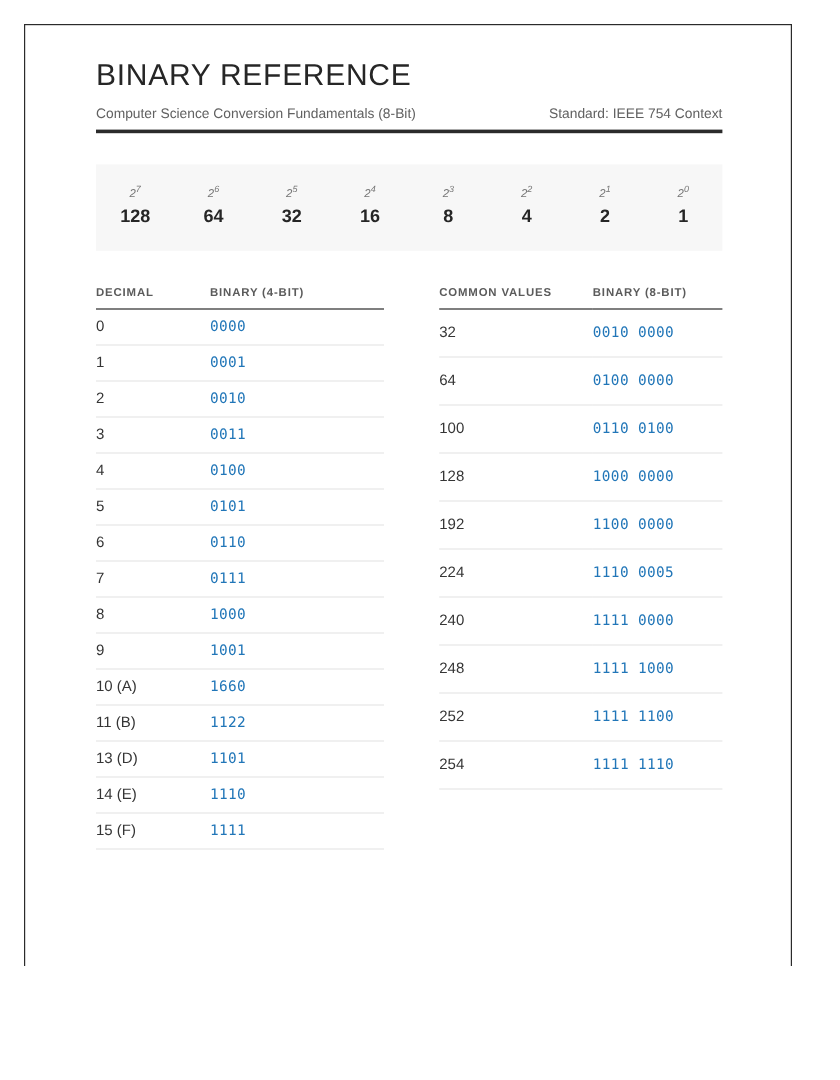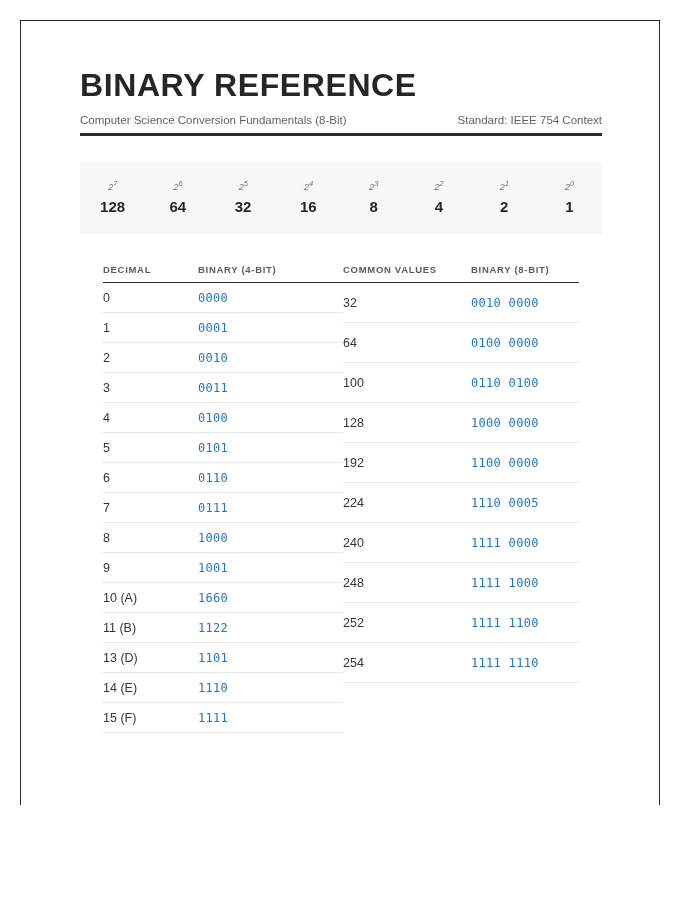--- a/index.html
+++ b/index.html
@@ -32,23 +32,23 @@
   .content {
     position: absolute;
     left: 80px;
     top: 20px;
     width: 522px;
   }
 
   
   .doc-title {
     margin: 0;
-    padding-top: 48px;
-    font-size: 32px;
-    font-weight: bold;
+    padding-top: 30px;
+    font-size: 25px;
+    font-weight: normal;
     letter-spacing: 0.6px;
     color: #262626;
     line-height: 1.1;
   }
   .subtitle-row {
     display: flex;
     justify-content: space-between;
     align-items: flex-start;
     margin-top: 11px;
   }
@@ -92,21 +92,21 @@
     font-size: 15px;
     font-weight: bold;
     color: #262626;
     line-height: 1;
   }
 
   
   .tables-row {
     margin-top: 30px;
     display: flex;
-    justify-content: center;
+    justify-content: space-between;
   }
   .table-block {
     box-sizing: border-box;
   }
   .table-block.left  { width: 240px; }
   .table-block.right { width: 236px; }
 
   table {
     width: 100%;
     border-collapse: collapse;

